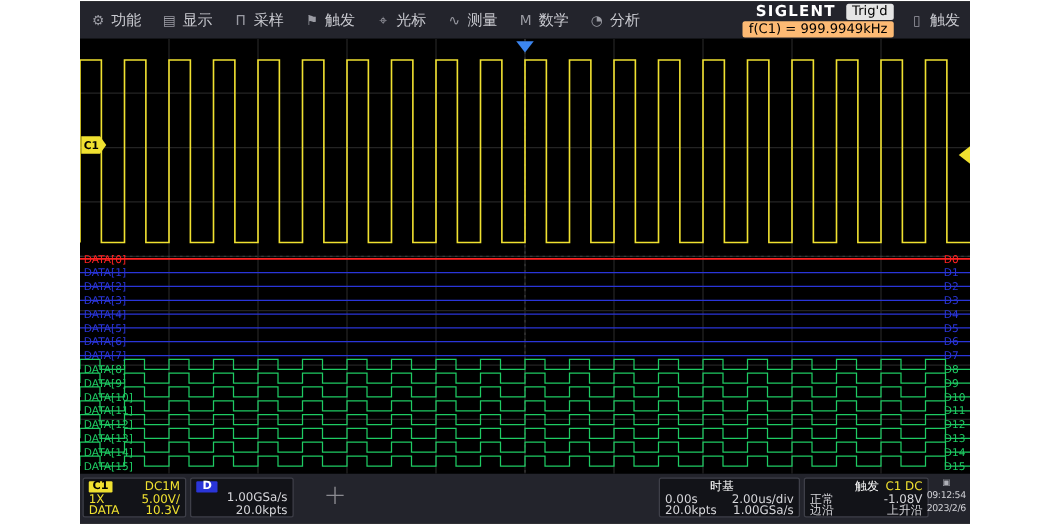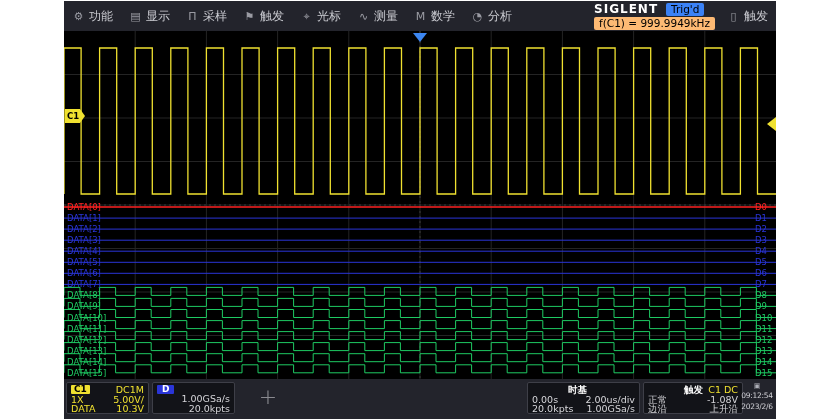--- a/index.html
+++ b/index.html
@@ -8,44 +8,44 @@
     background:#ffffff;font-family:"DejaVu Sans","Liberation Sans",sans-serif;
   }
   .scope{position:absolute;left:64px;top:1px;width:712px;height:418px;background:#000;overflow:hidden;}
 
   
   .menubar{position:absolute;left:0;top:0;right:0;height:30px;background:#23242c;
     display:flex;align-items:center;padding:0 8px;box-sizing:border-box;}
   .mi{display:flex;align-items:center;gap:4px;color:#c9cad0;font-size:12px;
     margin-right:16px;white-space:nowrap;cursor:default;}
   .mic{font-size:11px;color:#9a9ba3;width:13px;text-align:center;}
-  .brand-cluster{margin-left:auto;display:flex;flex-direction:column;align-items:flex-start;gap:1px;margin-right:12px;}
+  .brand-cluster{margin-left:auto;display:flex;flex-direction:column;align-items:flex-end;gap:1px;margin-right:12px;}
   .brand-row{display:flex;align-items:center;gap:8px;}
   .brand{color:#ffffff;font-weight:bold;font-size:12px;letter-spacing:1px;}
-  .trigd{font-size:10.5px;background:#3b82f6;padding:0 5px;border-radius:2px;line-height:13px;}
+  .trigd{font-size:10.5px;background:#e5e5e5;padding:0 5px;border-radius:2px;line-height:13px;}
   .freq{font-size:10.5px;background:#fdba74;padding:0 5px;border-radius:2px;line-height:13px;}
   .right-item{margin-right:0;}
 
   
   .wavesvg{position:absolute;left:0;top:30px;width:712px;height:348px;display:block;background:#000;}
   .wavesvg text{font-family:"DejaVu Sans",sans-serif;font-size:8.5px;}
 
   
   .statusbar{position:absolute;left:0;right:0;top:378px;height:40px;background:#23242c;}
   .sbox{position:absolute;top:3px;height:32px;background:#121318;border:1px solid #3e3f48;
     border-radius:2px;box-sizing:border-box;padding:2px 4px;font-size:9.5px;
     display:flex;flex-direction:column;justify-content:space-between;line-height:1;}
   .sbox .r{display:flex;justify-content:space-between;align-items:center;}
   .c1box{left:2px;width:83px;color:#f0e130;}
   .chip-c1{background:#f0e130;color:#000;font-weight:bold;padding:0 3px;font-size:9px;border-radius:1px;}
   .dbox{left:88px;width:83px;color:#d6d6da;}
   .chip-d{background:#2a35d8;color:#fff;font-weight:bold;padding:0 5px;font-size:9px;border-radius:1px;}
   .tbbox{left:463px;width:113px;color:#d6d6da;}
   .trbox{left:579px;width:100px;color:#d6d6da;}
-  .hdr{font-weight:bold;color:#ffffff;padding-left:36px;}
+  .hdr{font-weight:normal;color:#ffffff;padding-left:36px;}
   .trg-src{color:#f0e130;}
   .crosshair{position:absolute;left:190px;top:5px;width:28px;height:28px;color:#8a8a90;
     font-size:22px;line-height:26px;text-align:center;font-weight:200;}
   .clock{position:absolute;left:675px;top:3px;width:36px;height:32px;color:#cfcfd4;
     font-size:7.5px;text-align:center;letter-spacing:-0.3px;line-height:1.35;}
   .clock .net{font-size:7px;color:#aeb0b8;}
 </style>
 </head>
 <body>
 

